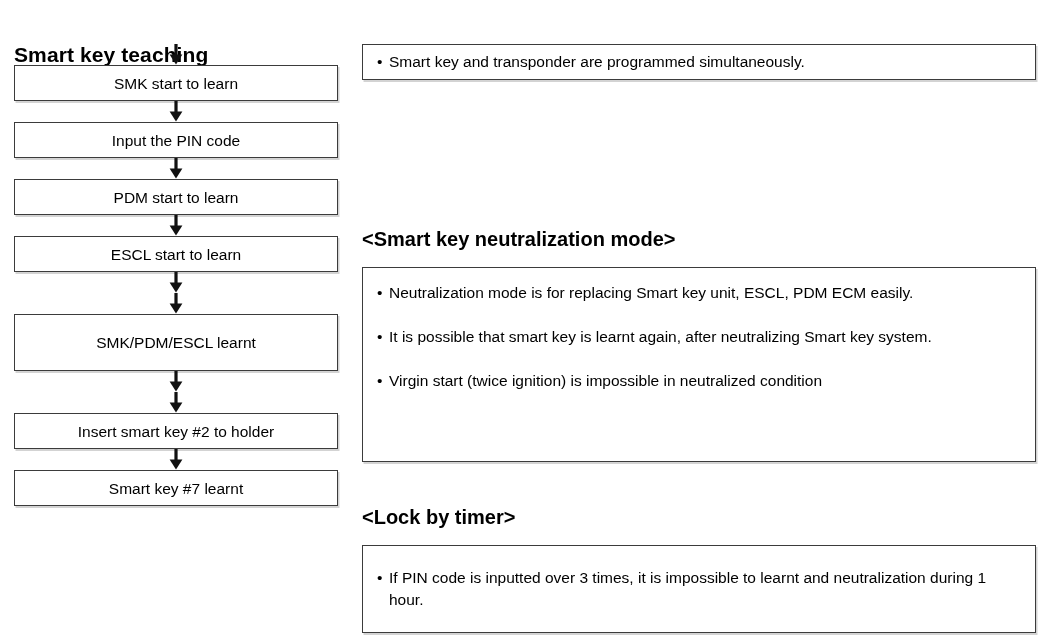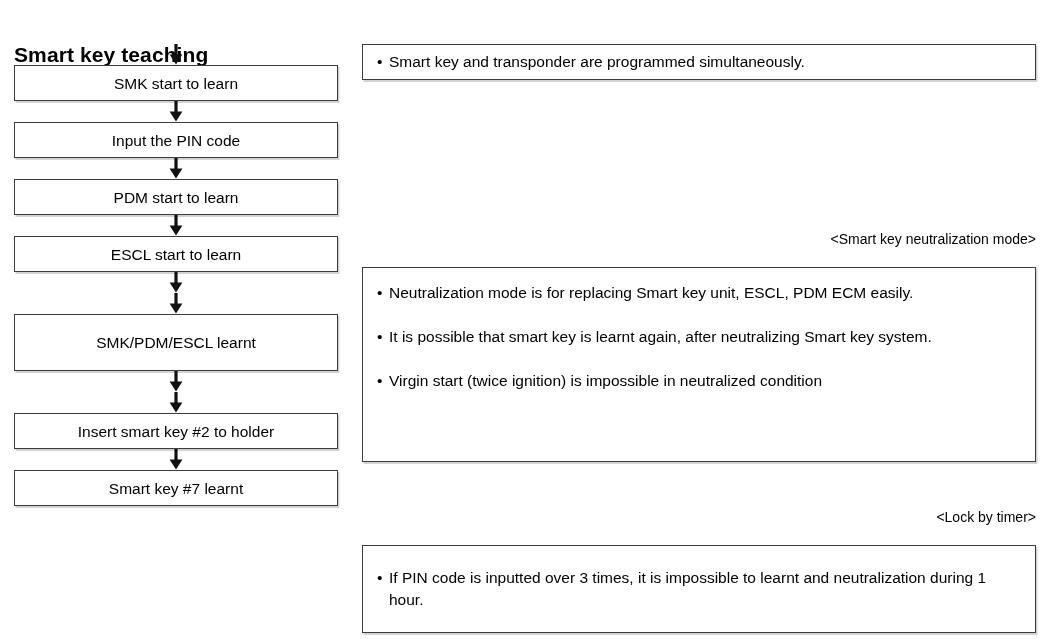--- a/index.html
+++ b/index.html
@@ -77,23 +77,23 @@
   .note-panel {
     box-sizing: border-box;
     width: 674px;
     border: 1.4px solid #3b3b3b;
     background: #ffffff;
     box-shadow: 1.5px 2px 0 0 #d3d3d3;
     padding: 10px 14px 10px 14px;
   }
 
   .panel-heading {
-    text-align: right;
-    font-size: 14px;
-    font-weight: normal;
+    text-align: left;
+    font-size: 20px;
+    font-weight: bold;
     line-height: 20px;
   }
 
   .bullet-row {
     display: flex;
     align-items: flex-start;
     font-size: 15.5px;
     line-height: 22px;
   }
   .bullet-dot {

